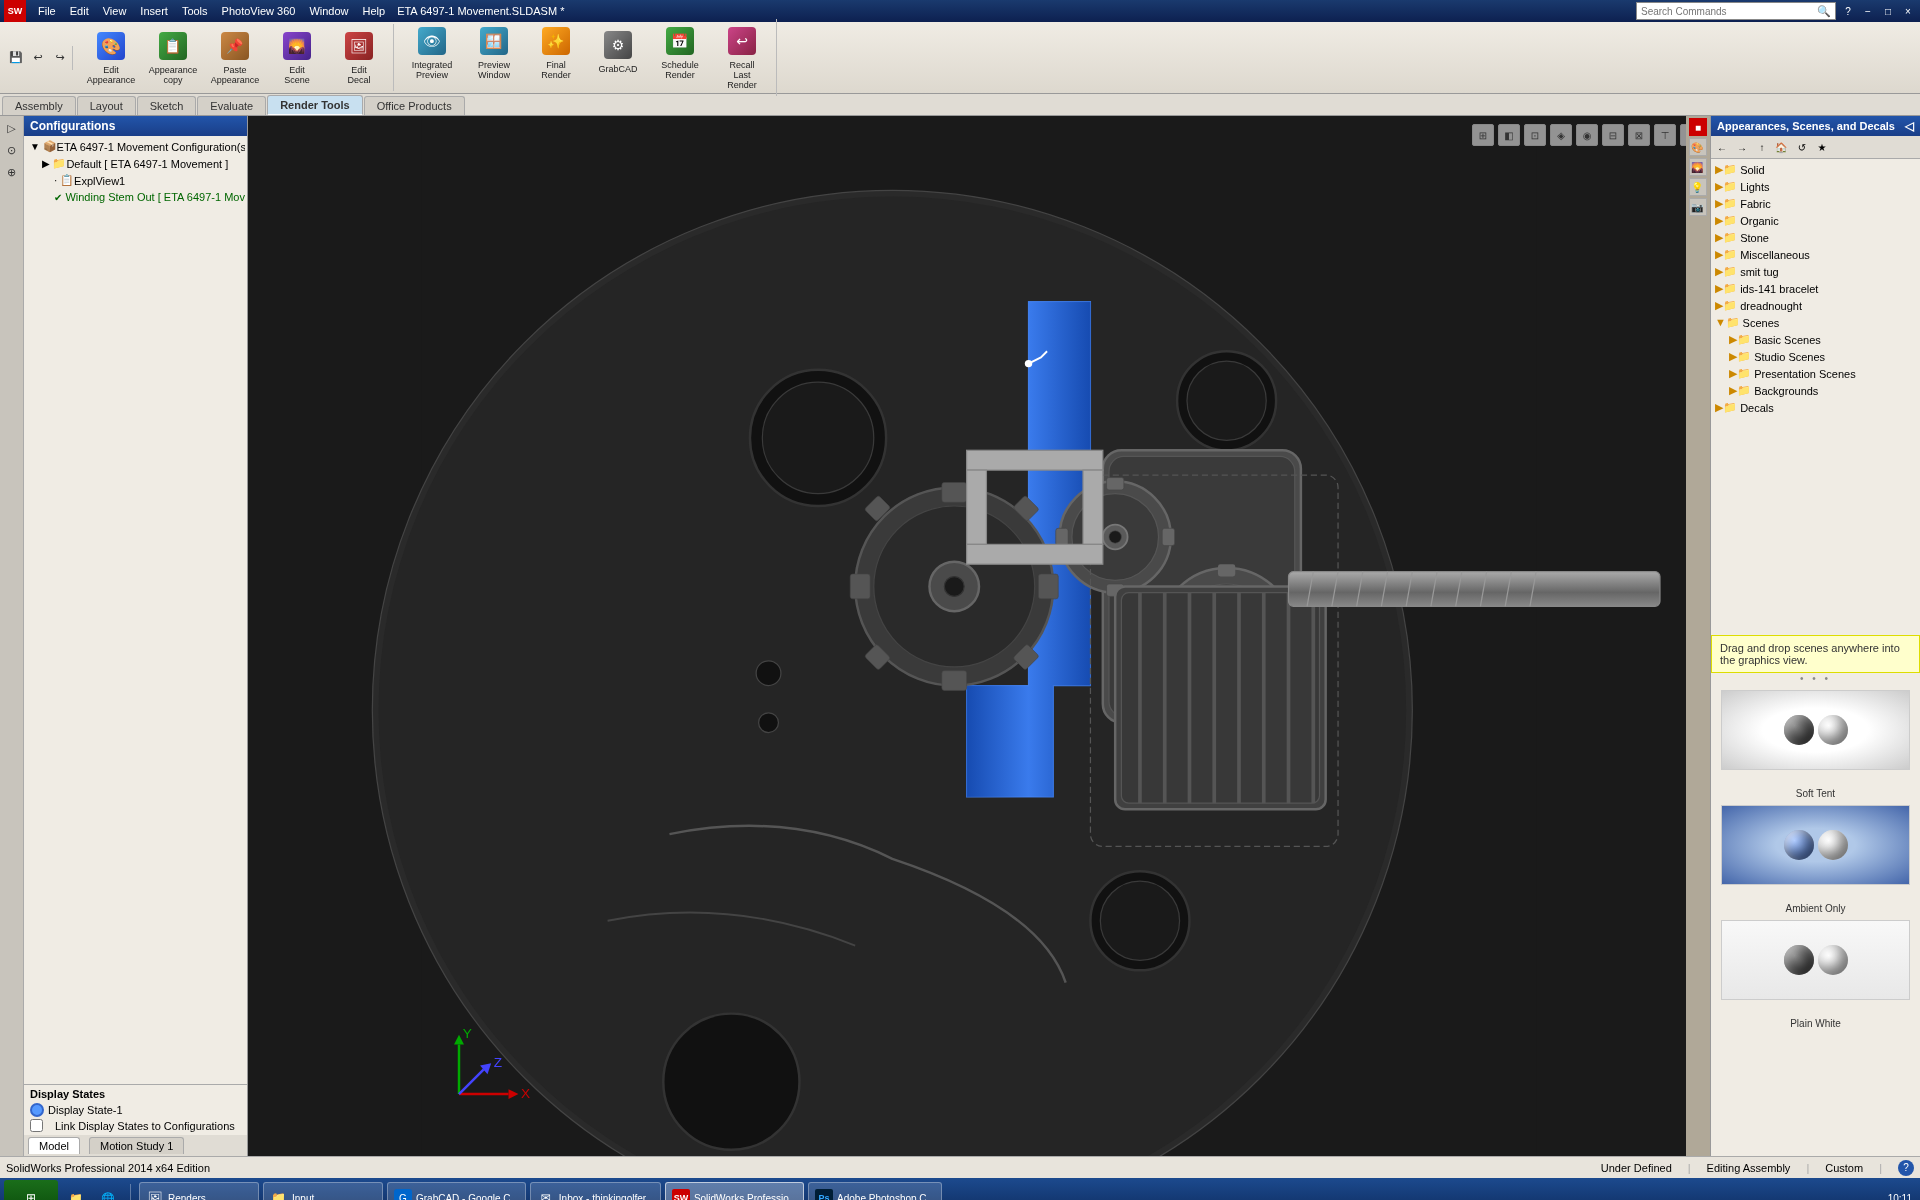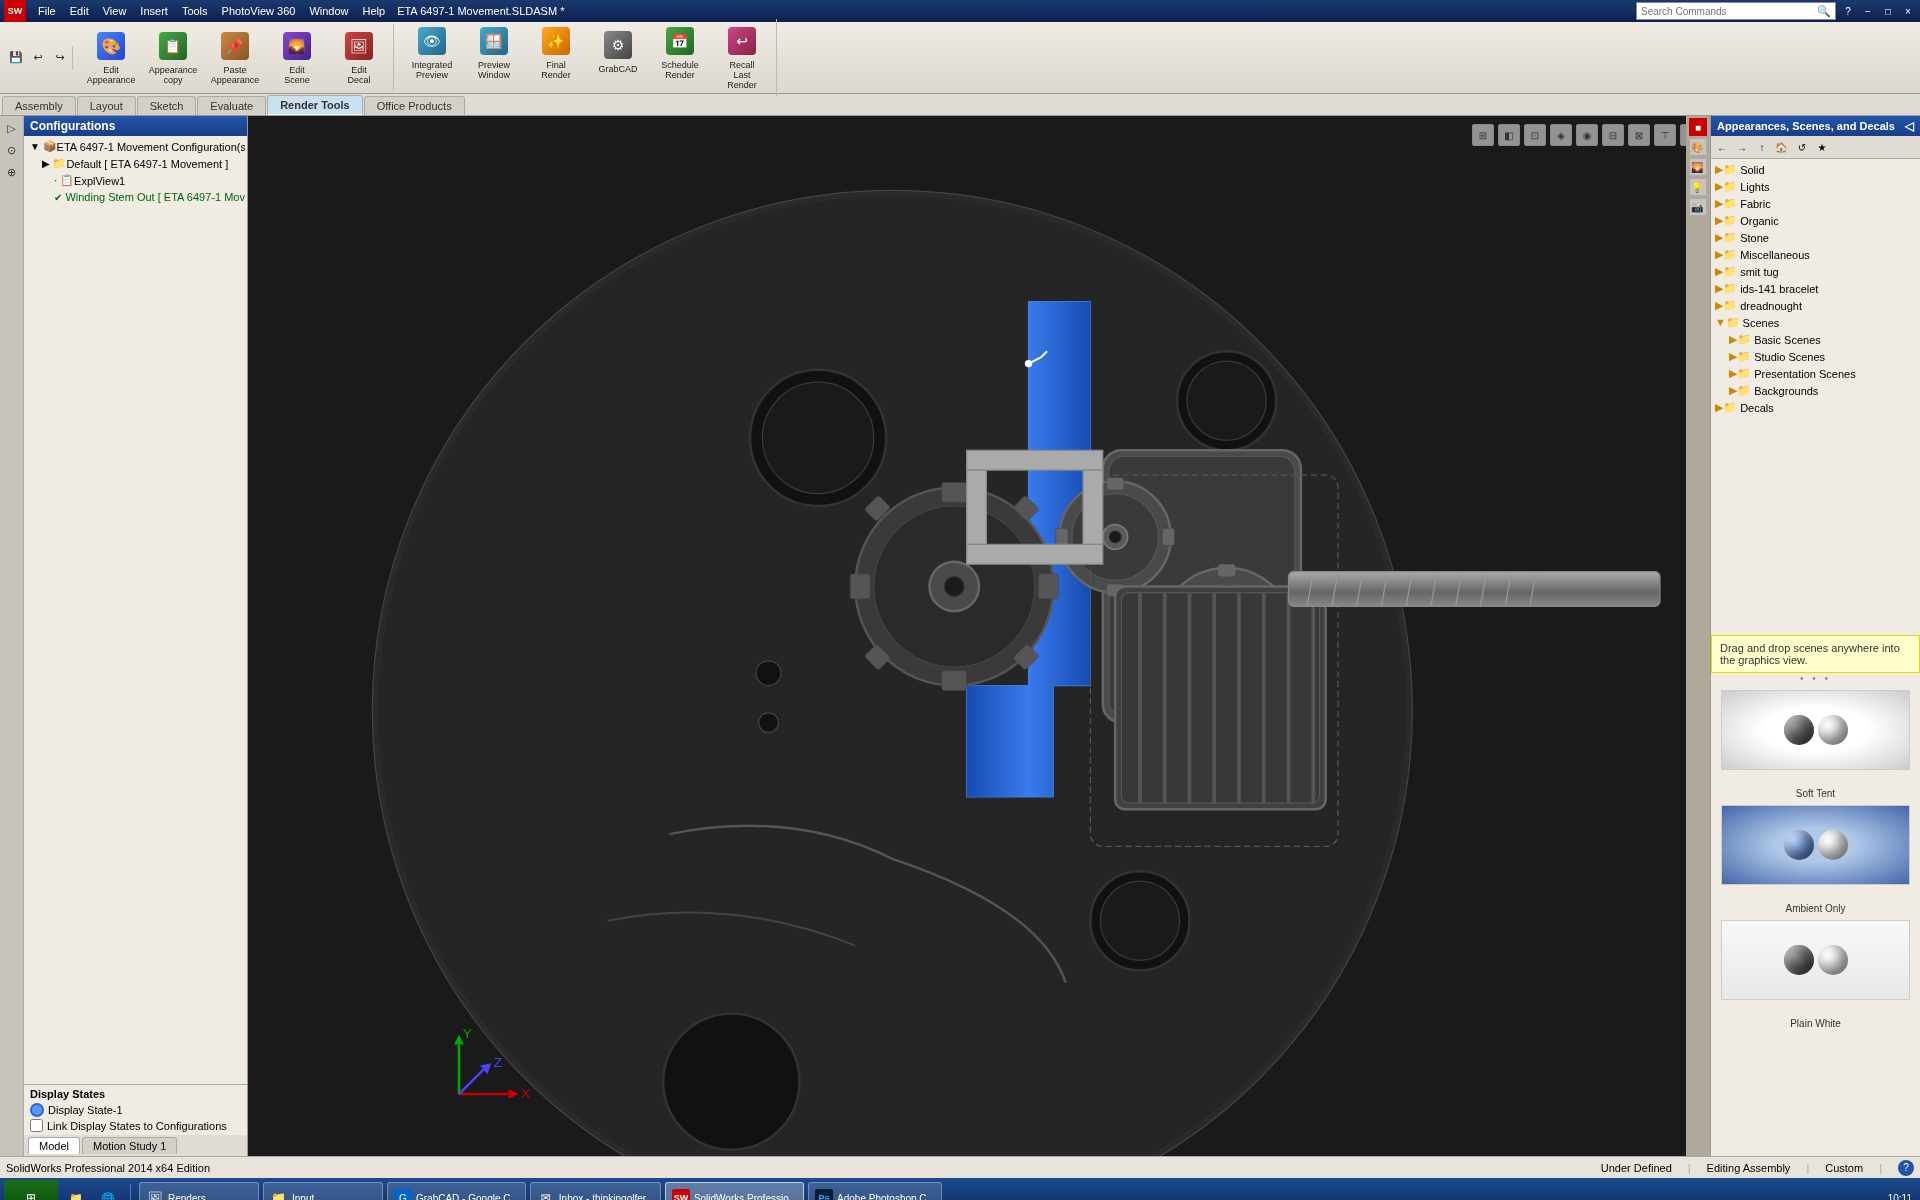--- a/index.html
+++ b/index.html
@@ -369,21 +369,21 @@
     }
 
     
     #display-states-panel {
       background: #f0ece4;
       border-top: 1px solid #aaa;
       padding: 3px 6px;
     }
     #model-tabs {
       display: flex;
-      gap: 2px;
+      gap: 9px;
       padding: 2px 4px;
       background: #e0dcd4;
     }
     .model-tab {
       padding: 2px 10px;
       background: #d4d0c8;
       border: 1px solid #aaa;
       border-bottom: none;
       border-radius: 3px 3px 0 0;
       font-size: 11px;
@@ -573,21 +573,21 @@
             <span>Winding Stem Out [ ETA 6497-1 Movement ]</span>
           </div>
         </div>
 
         <div id="display-states-panel">
           <div style="font-weight:bold;font-size:11px;margin-bottom:3px;">Display States</div>
           <div style="display:flex;align-items:center;gap:4px;margin-bottom:2px;">
             <span style="width:14px;height:14px;border-radius:50%;background:#5599ff;border:2px solid #3366cc;display:inline-block;"></span>
             <span>Display State-1</span>
           </div>
-          <div style="display:flex;align-items:center;gap:4px;">
+          <div style="display:flex;align-items:center;gap:12px;">
             <input type="checkbox" style="">
             <span>Link Display States to Configurations</span>
           </div>
         </div>
 
         <div id="model-tabs">
           <div class="model-tab active">Model</div>
           <div class="model-tab">Motion Study 1</div>
         </div>
       </div>

